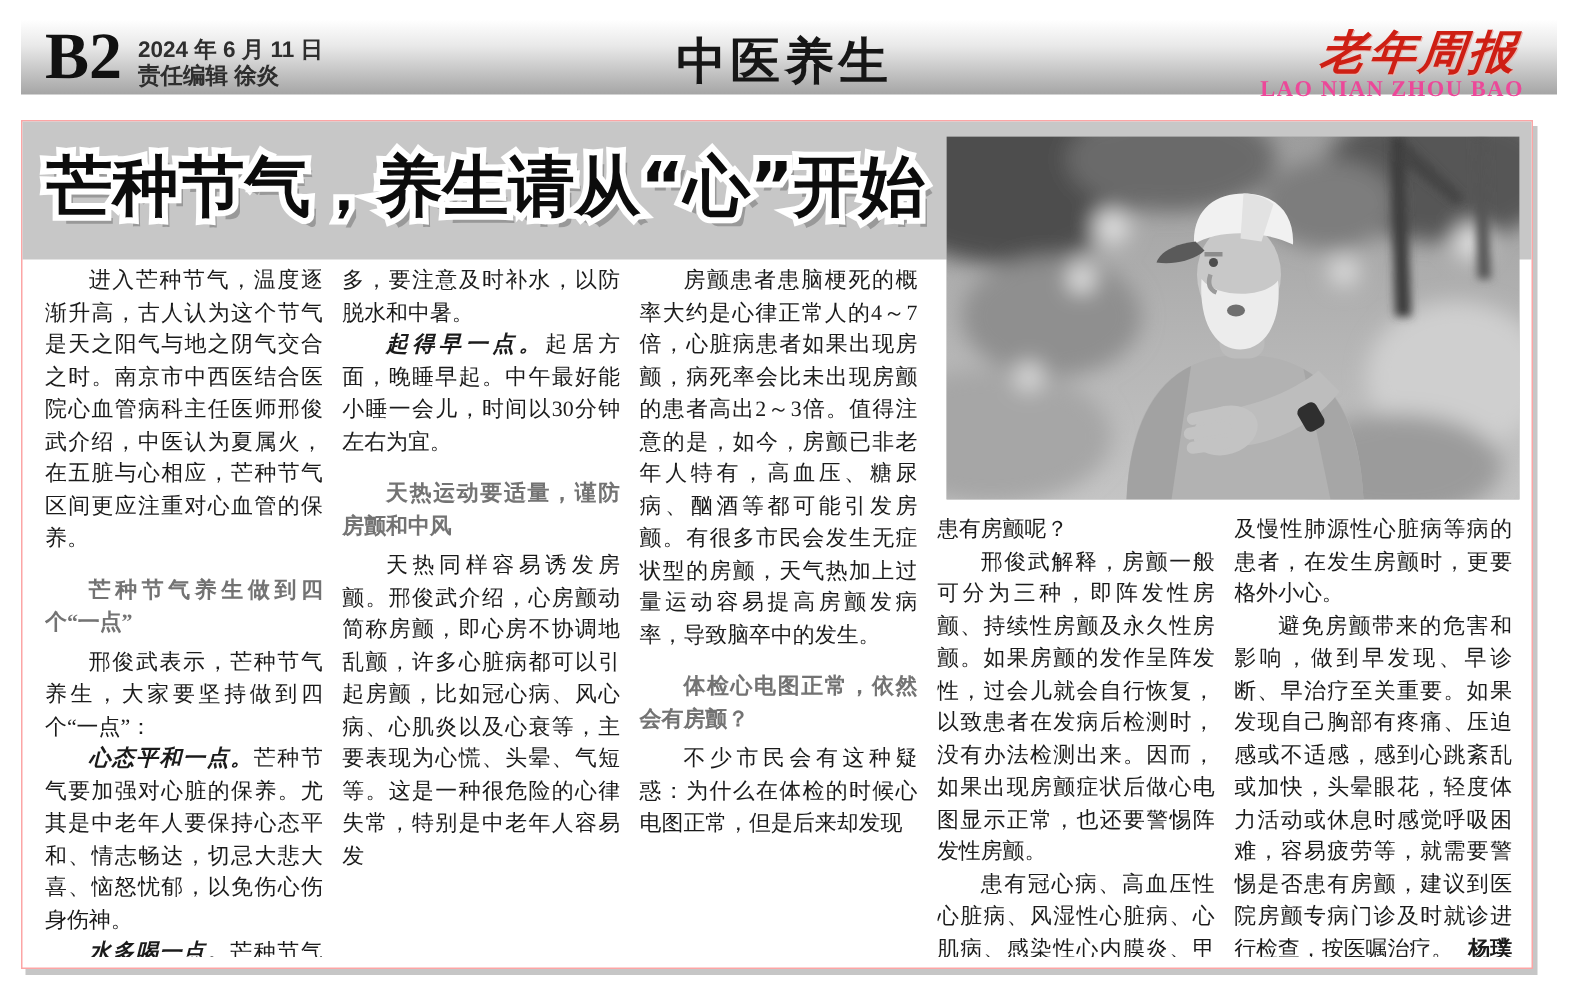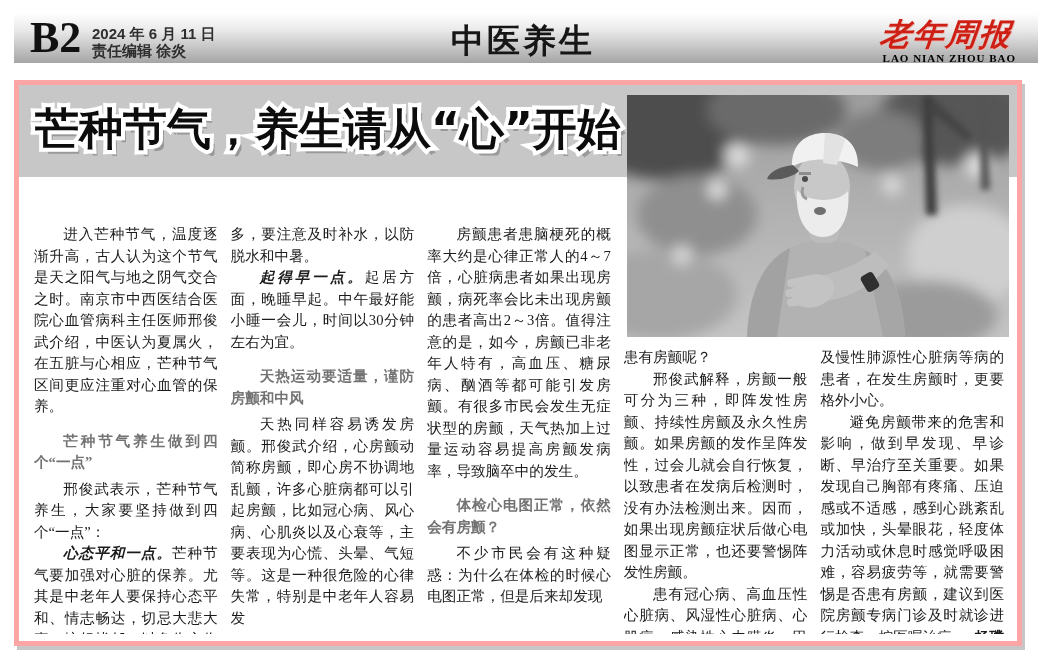--- a/index.html
+++ b/index.html
@@ -30,28 +30,28 @@
     font-size:33px; font-weight:bold; letter-spacing:3px; color:#161616;
   }
   .logo-cn {
     position:absolute; right:34px; top:14px;
     font-size:31px; font-weight:bold; font-style:italic; letter-spacing:2px;
     color:#ce1f14; transform:skewX(-6deg);
     text-shadow:1px 1px 0 #e8b7b2;
   }
   .logo-en {
     position:absolute; right:30px; top:52px;
-    font-family:"Liberation Serif",serif; font-weight:bold; font-size:11px;
-    letter-spacing:1px; color:#000000;
+    font-family:"Liberation Serif",serif; font-weight:bold; font-size:15px;
+    letter-spacing:1px; color:#ec4899;
   }
 
   
   .article-box {
     position:absolute; left:14px; top:80px; width:1008px; height:566px;
-    background:#ffffff; border:5px solid #fca5a5;
+    background:#ffffff; border:1px solid #fca5a5;
     box-shadow:3px 4px 0 #c6c6c6;
   }
   .headline-band {
     position:absolute; left:0; top:0; right:0; height:92px;
     background:#c7c7c7;
   }
   .headline {
     position:absolute; left:16px; top:16px; margin:0;
     font-family:"DejaVu Sans","Liberation Sans",sans-serif;
     font-weight:900; font-size:44px; line-height:56px; letter-spacing:0px;
@@ -74,21 +74,20 @@
 
   
   .columns {
     position:absolute; left:15px; right:13px; top:96px; bottom:7px;
     display:flex; gap:13px;
   }
   .col {
     flex:1 1 0; overflow:hidden;
     font-size:14.6px; line-height:21.5px; text-align:justify;
     color:#1b1b1b;
-    margin-top:43px;
   }
   .col.offset { margin-top:166px; }
   .col p { margin:0; text-indent:2em; }
   .col p.cont { text-indent:0; }
   .col p.subhead { font-weight:bold; margin:13px 0 5px; color:#737373; }
   .col .lead { font-style:italic; font-weight:bold; }
   .col .byline { text-align:right; font-weight:bold; margin-top:-21.5px; }
 </style>
 </head>
 <body>

